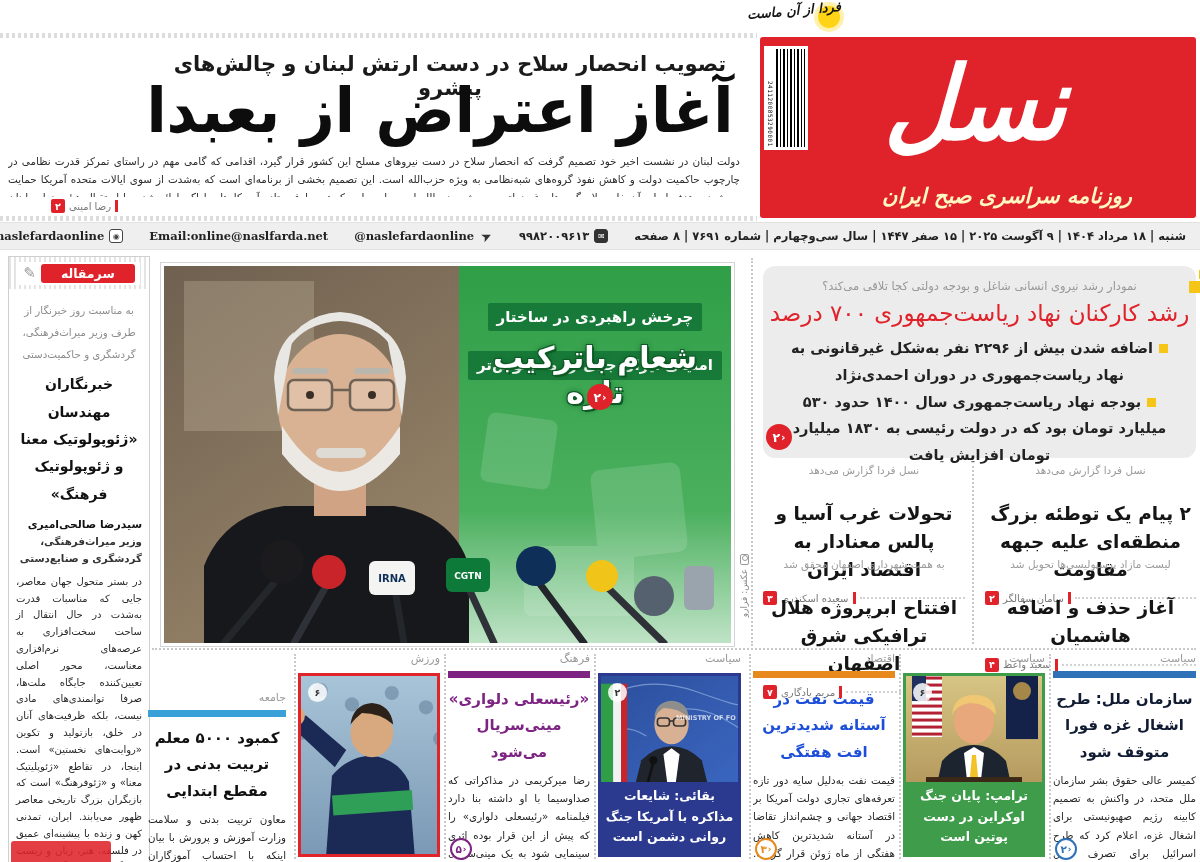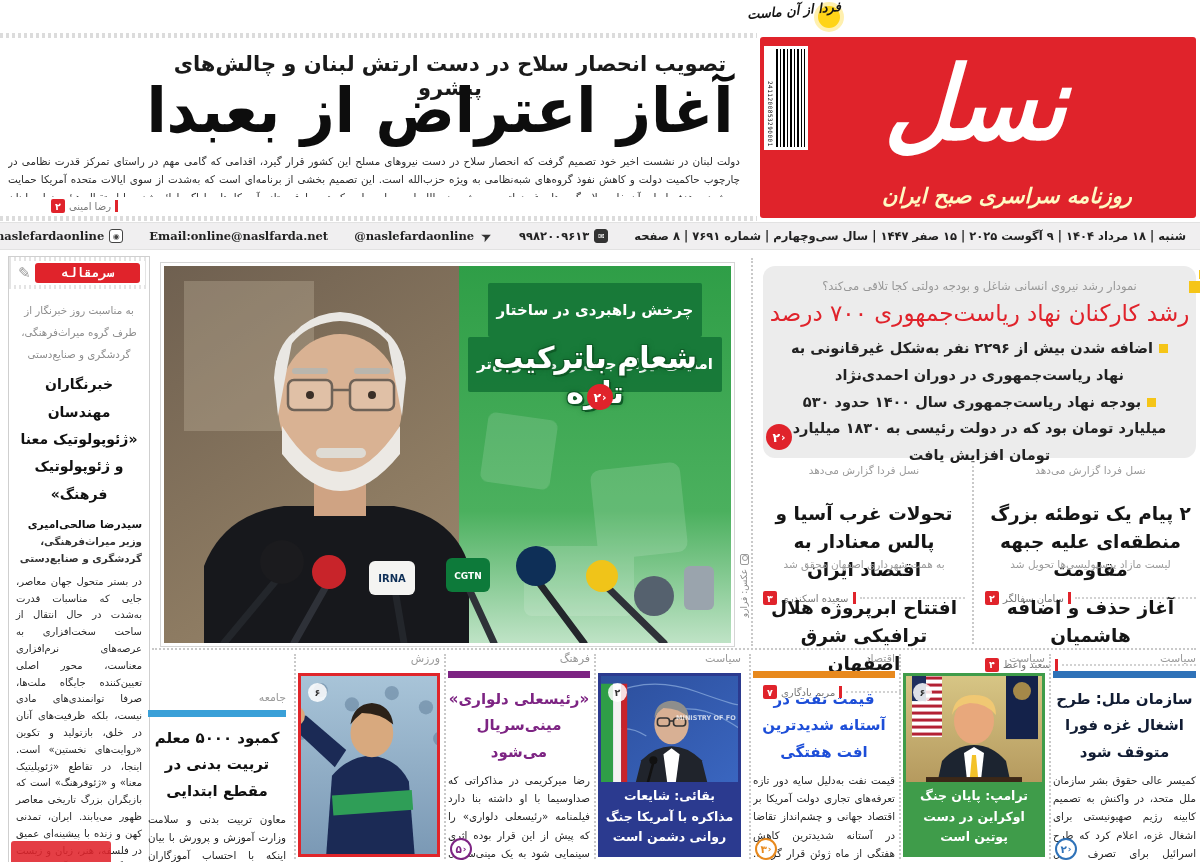--- a/index.html
+++ b/index.html
@@ -77,38 +77,38 @@
   .t-head { margin-top:24px; font-size:18.5px; font-weight:bold; color:#151515; line-height:1.5; }
   .t-by { display:flex; align-items:center; gap:4px; margin-top:8px; }
   .t-rule { flex:1; border-top:2px dotted #d2d2d2; }
 
   
   .photo-frame { left:160px; top:262px; width:575px; height:385px; background:#fff;
                  border:1px solid #d5d5d5; padding:3px; }
   .photo { position:relative; width:100%; height:100%; overflow:hidden; background:#8d7b62; }
   .ph-kick { position:absolute; top:17px; right:6px; width:260px; text-align:center; line-height:1.75; }
   .ph-kick span { display:inline-block; background:rgba(22,118,55,.92); color:#fff; font-size:15px;
-                  font-weight:bold; padding:14px 9px; border-radius:2px; }
+                  font-weight:bold; padding:1px 9px; border-radius:2px;margin-top:20px; }
   .ph-head { position:absolute; top:74px; right:6px; width:260px; text-align:center; color:#fff;
              font-size:30px; font-weight:bold;
              text-shadow:2px 2px 0 #0e5a26, -1px -1px 0 #0e5a26, 1px -1px 0 #0e5a26, -1px 1px 0 #0e5a26, 0 0 6px #0e5a26; }
   .ph-pgc { position:absolute; top:118px; right:118px; }
   .credit { left:737px; top:640px; width:86px; height:14px; transform:rotate(-90deg);
             transform-origin:top left; display:flex; align-items:center; gap:4px; }
   .credit-text { font-size:9px; color:#8a8a8a; white-space:nowrap; }
   .cam { width:11px; height:9px; border:1px solid #9a9a9a; border-radius:2px; position:relative; }
   .cam::after { content:""; position:absolute; left:3px; top:1.5px; width:4px; height:4px;
                 border:1px solid #9a9a9a; border-radius:50%; }
 
   
   .sidebar { left:8px; top:256px; width:142px; height:610px; border:1px solid #cfcfcf; background:#fff; padding:0 7px; }
   .sr-head { height:32px; margin:0 -7px; display:flex; align-items:center; justify-content:center; gap:5px;
              background: repeating-linear-gradient(90deg,#e4e4e4 0 2px,#fff 2px 5px); }
   .sr-inner { background:#fff; padding:2px 5px; display:flex; align-items:center; gap:5px; }
-  .sr-label { background:#e0232b; color:#fff; font-size:12.5px; font-weight:bold; padding:2px 26px; border-radius:3px;font-family:Liberation Mono, monospace; }
+  .sr-label { background:#e0232b; color:#fff; font-size:12.5px; font-weight:bold; padding:2px 20px; border-radius:3px; }
   .sr-ico { font-size:15px; color:#9a9a9a; }
   .sr-kick { margin-top:10px; text-align:center; color:#8d8d8d; font-size:10.3px; line-height:2.15; }
   .sr-headline { margin-top:6px; text-align:center; font-size:14px; font-weight:bold; color:#111; line-height:1.95; }
   .sr-author { margin-top:10px; font-size:10.8px; font-weight:bold; color:#111; }
   .sr-role { margin-top:2px; font-size:10.3px; font-weight:bold; color:#333; line-height:1.7; }
   .sr-body { margin-top:6px; font-size:10px; line-height:1.68; text-align:justify; color:#272727; }
   .sr-red { position:absolute; left:2px; bottom:-1px; width:100px; height:25px;
             background:rgba(224,35,43,.88); border-radius:3px; }
 
   
@@ -322,21 +322,21 @@
 
 <div class="abs dot-v" style="left:751px; top:258px; height:388px;"></div>
 
 <div class="abs sidebar">
   <div class="sr-head">
     <span class="sr-inner">
       <span class="sr-label">سرمقاله</span>
       <span class="sr-ico">✎</span>
     </span>
   </div>
-  <div class="sr-kick">به مناسبت روز خبرنگار از طرف گروه میراث‌فرهنگی، گردشگری و صنایع‌دستی</div>
+  <div class="sr-kick">به مناسبت روز خبرنگار از طرف وزیر میراث‌فرهنگی، گردشگری و حاکمیت‌دستی</div>
   <div class="sr-headline">خبرنگاران مهندسان «ژئوپولوتیک معنا و ژئوپولوتیک فرهنگ»</div>
   <div class="sr-author">سیدرضا صالحی‌امیری</div>
   <div class="sr-role">وزیر میراث‌فرهنگی، گردشگری و صنایع‌دستی</div>
   <div class="sr-body">در بستر متحول جهان معاصر، جایی که مناسبات قدرت به‌شدت در حال انتقال از ساحت سخت‌افزاری به عرصه‌های نرم‌افزاری معناست، محور اصلی تعیین‌کننده جایگاه ملت‌ها، صرفا توانمندی‌های مادی نیست، بلکه ظرفیت‌های آنان در خلق، بازتولید و تکوین «روایت‌های نخستین» است. اینجا، در تقاطع «ژئوپلیتیک معنا» و «ژئوفرهنگ» است که بازیگران بزرگ تاریخی معاصر ظهور می‌یابند. ایران، تمدنی کهن و زنده با پیشینه‌ای عمیق در فلسفه، هنر، زبان و زیست فرهنگی، اینک در آستانه ایفای نقشی راهبردی در بازتولید نظم معنایی جهانی قرار گرفته است. خرد تمدنی ایران، برآمده از پیوندی مستحکم میان تاریخ و حکمت، اکنون به‌مثابه چشمه‌ای زلال، ظرفیت خلق روایت‌هایی را دارد که می‌توانند مبانی هویتی و فرهنگی جهان معاصر را دگرگون سازند. اینک دیگر زمان آن فرارسیده است که فراتر از محافظت صرف، به «فعال‌سازی پویای سرمایه‌های معنایی» بنگریم؛ سرمایه‌هایی که میراث‌فرهنگی، صنایع‌دستی، هنرهای اصیل و حکمت ایرانی در خود جای داده‌اند و قابلیت...</div>
   <div class="sr-red"></div>
 </div>
 
 <div class="abs dot-h" style="left:152px; top:648px; width:1044px;"></div>
 <div class="abs dot-v" style="left:1049px; top:654px; height:205px;"></div>
 <div class="abs dot-v" style="left:899px;  top:654px; height:205px;"></div>

